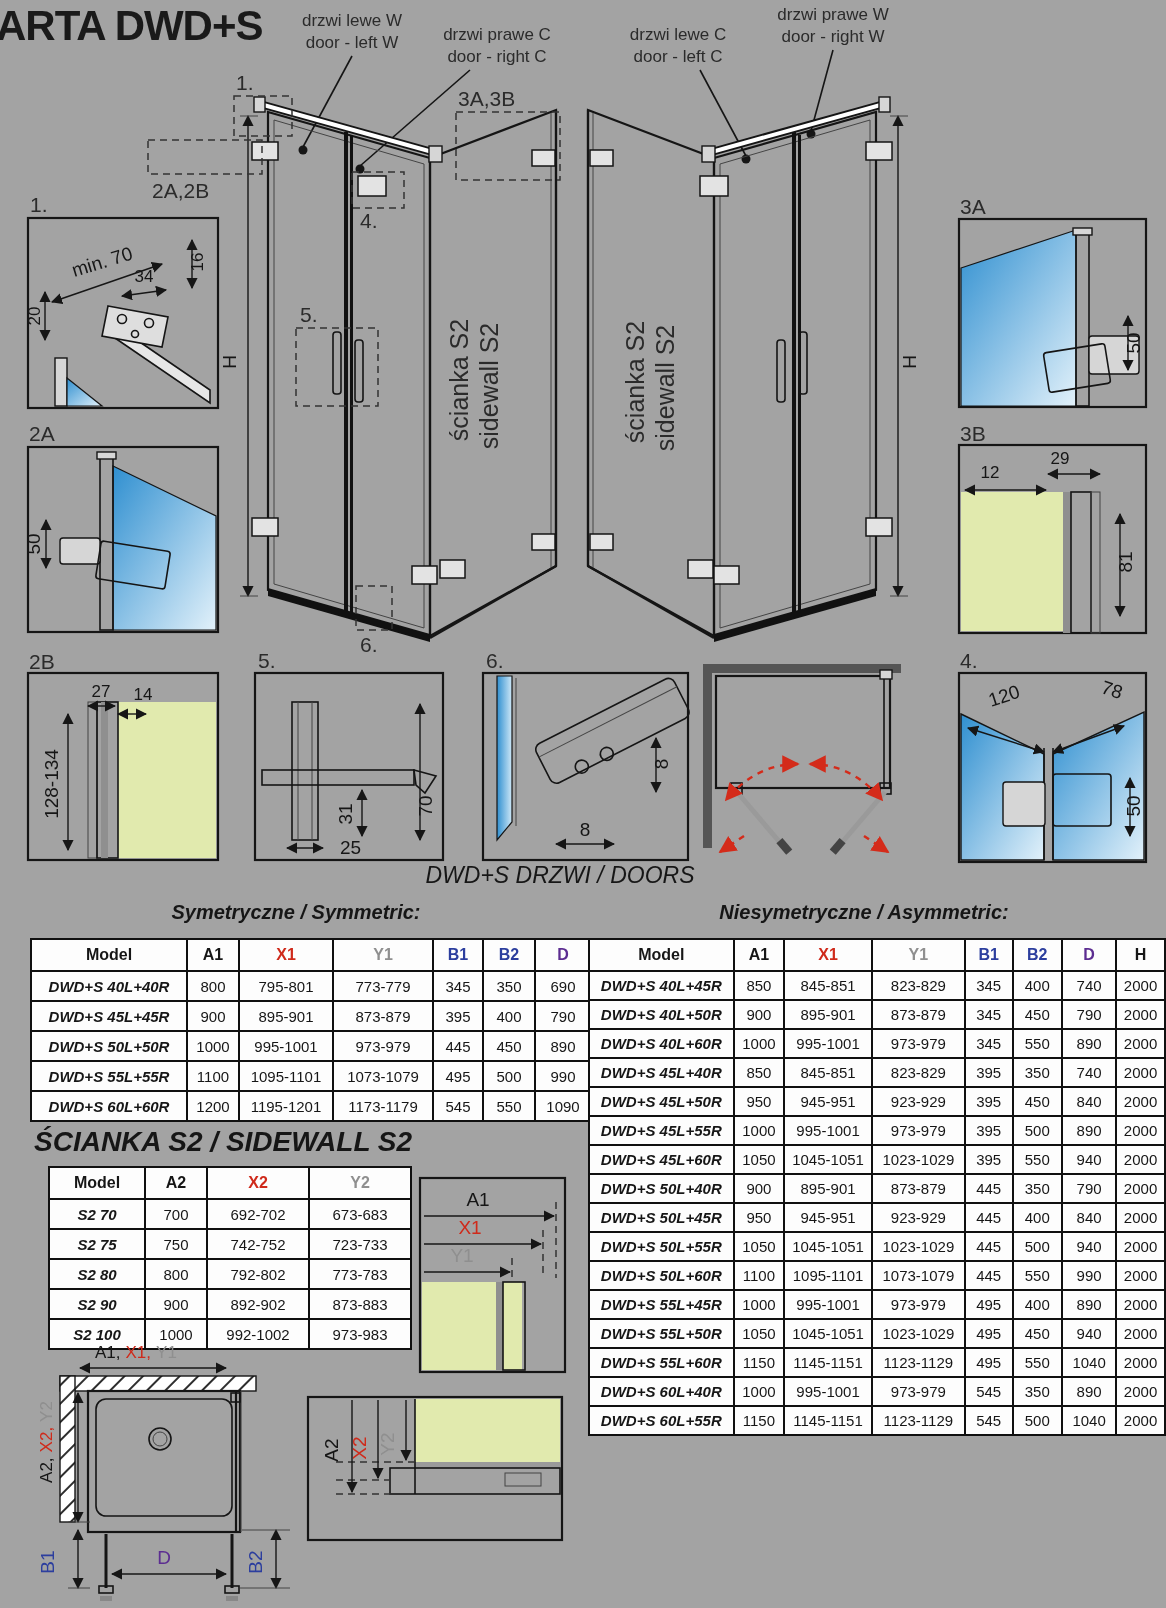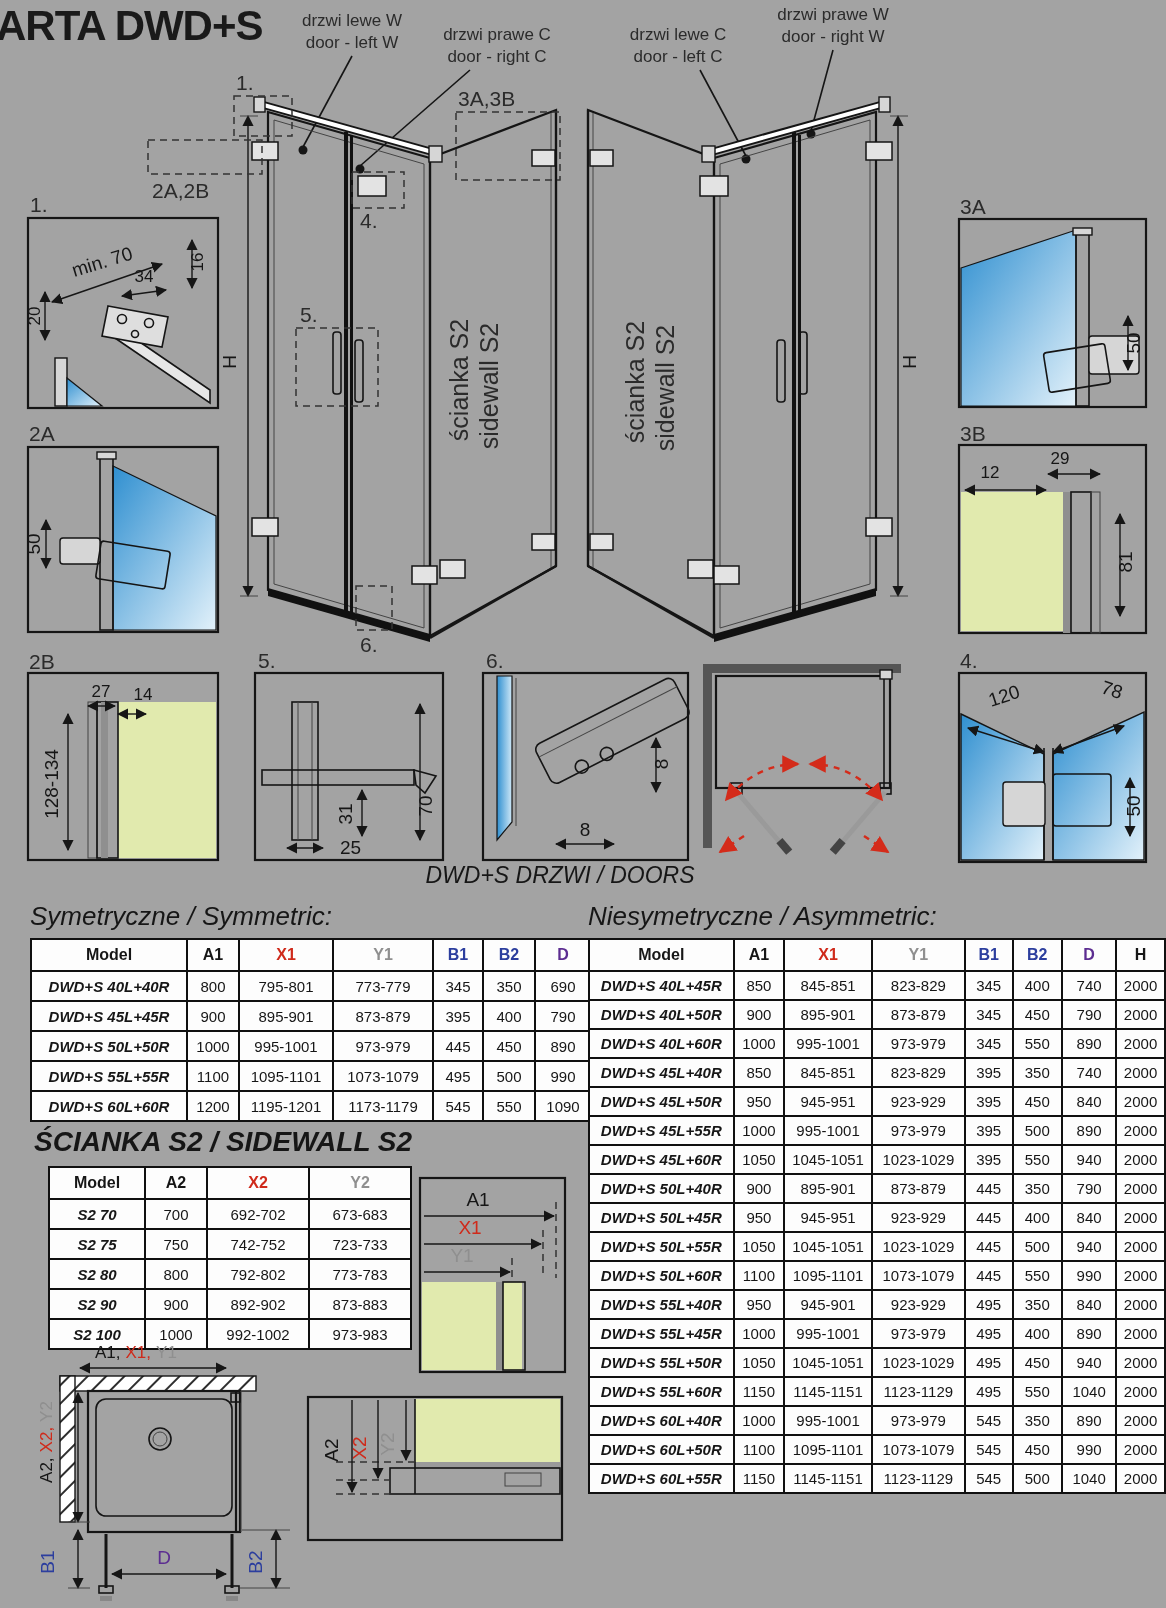--- a/index.html
+++ b/index.html
@@ -2,21 +2,21 @@
 <html><head>
 <meta charset="utf-8">
 <style>
   html,body{margin:0;padding:0;background:#fff;}
   .page{position:relative;width:1166px;height:1608px;background:#a3a3a3;overflow:hidden;
         font-family:"Liberation Sans",sans-serif;color:#161616;}
   .abs{position:absolute;}
   .title{left:-4px;top:2px;font-size:42px;font-weight:800;letter-spacing:-1px;color:#1a1a1a;}
   .section-title{left:280px;top:862px;width:560px;text-align:center;
                  font-size:23px;font-weight:normal;font-style:italic;}
-  .tbl-title{font-size:26px;font-weight:normal;font-style:italic;}
+  .tbl-title{font-size:20px;font-weight:bold;font-style:italic;text-align:center;}
   .sym-title{left:30px;top:901px;width:532px;}
   .asym-title{left:588px;top:901px;width:552px;}
   .s2-title{left:34px;top:1126px;font-size:28px;font-weight:bold;font-style:italic;}
   table.dims{border-collapse:collapse;background:#fff;}
   table.dims th,table.dims td{border:2px solid #101010;text-align:center;padding:0 3px;
         font-size:15px;background:#fdfdfd;}
   table.dims th{height:30px;font-size:16px;font-weight:bold;margin-left:42px;}
   table.dims td{height:28px;}
   table.asym td{height:27px;}
   table.dims td:first-child{font-weight:bold;font-style:italic;}
@@ -526,30 +526,20 @@
           <td>DWD+S 50L+60R</td>
           <td>1100</td>
           <td>1095-1101</td>
           <td>1073-1079</td>
           <td>445</td>
           <td>550</td>
           <td>990</td>
           <td>2000</td>
         </tr>
         <tr>
-          <td>DWD+S 55L+40R</td>
-          <td>950</td>
-          <td>945-901</td>
-          <td>923-929</td>
-          <td>495</td>
-          <td>350</td>
-          <td>840</td>
-          <td>2000</td>
-        </tr>
-        <tr>
           <td>DWD+S 55L+45R</td>
           <td>1000</td>
           <td>995-1001</td>
           <td>973-979</td>
           <td>495</td>
           <td>400</td>
           <td>890</td>
           <td>2000</td>
         </tr>
         <tr>
@@ -573,30 +563,20 @@
           <td>2000</td>
         </tr>
         <tr>
           <td>DWD+S 60L+40R</td>
           <td>1000</td>
           <td>995-1001</td>
           <td>973-979</td>
           <td>545</td>
           <td>350</td>
           <td>890</td>
-          <td>2000</td>
-        </tr>
-        <tr>
-          <td>DWD+S 60L+50R</td>
-          <td>1100</td>
-          <td>1095-1101</td>
-          <td>1073-1079</td>
-          <td>545</td>
-          <td>450</td>
-          <td>990</td>
           <td>2000</td>
         </tr>
         <tr>
           <td>DWD+S 60L+55R</td>
           <td>1150</td>
           <td>1145-1151</td>
           <td>1123-1129</td>
           <td>545</td>
           <td>500</td>
           <td>1040</td>

